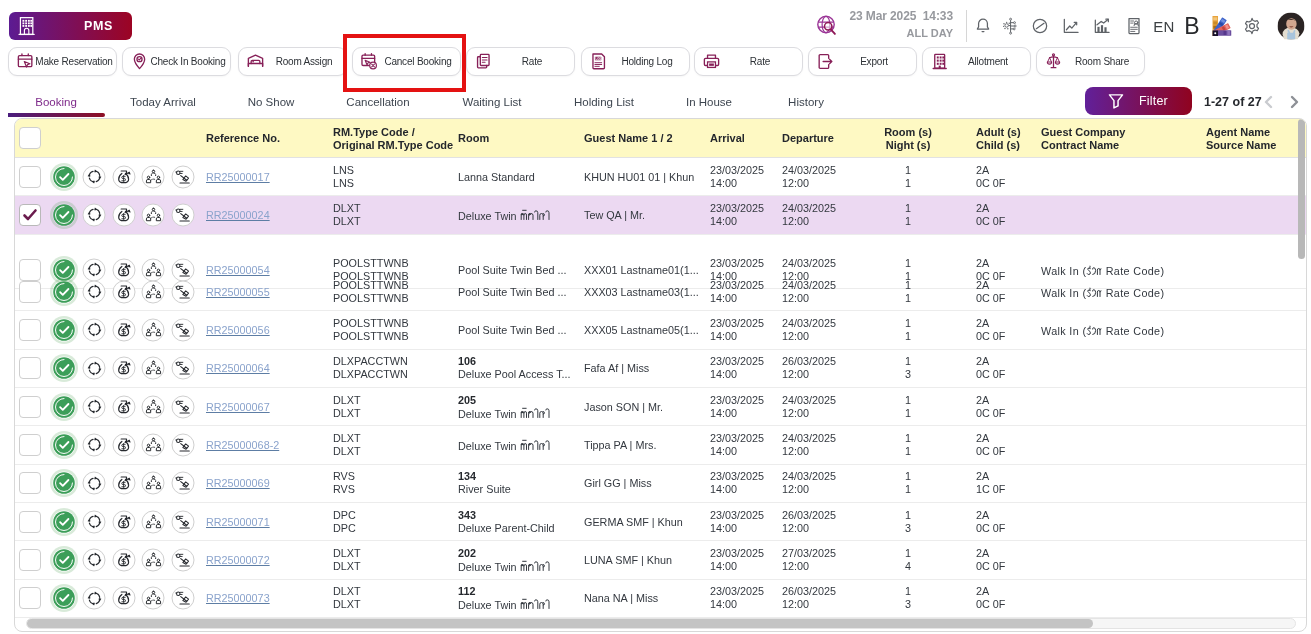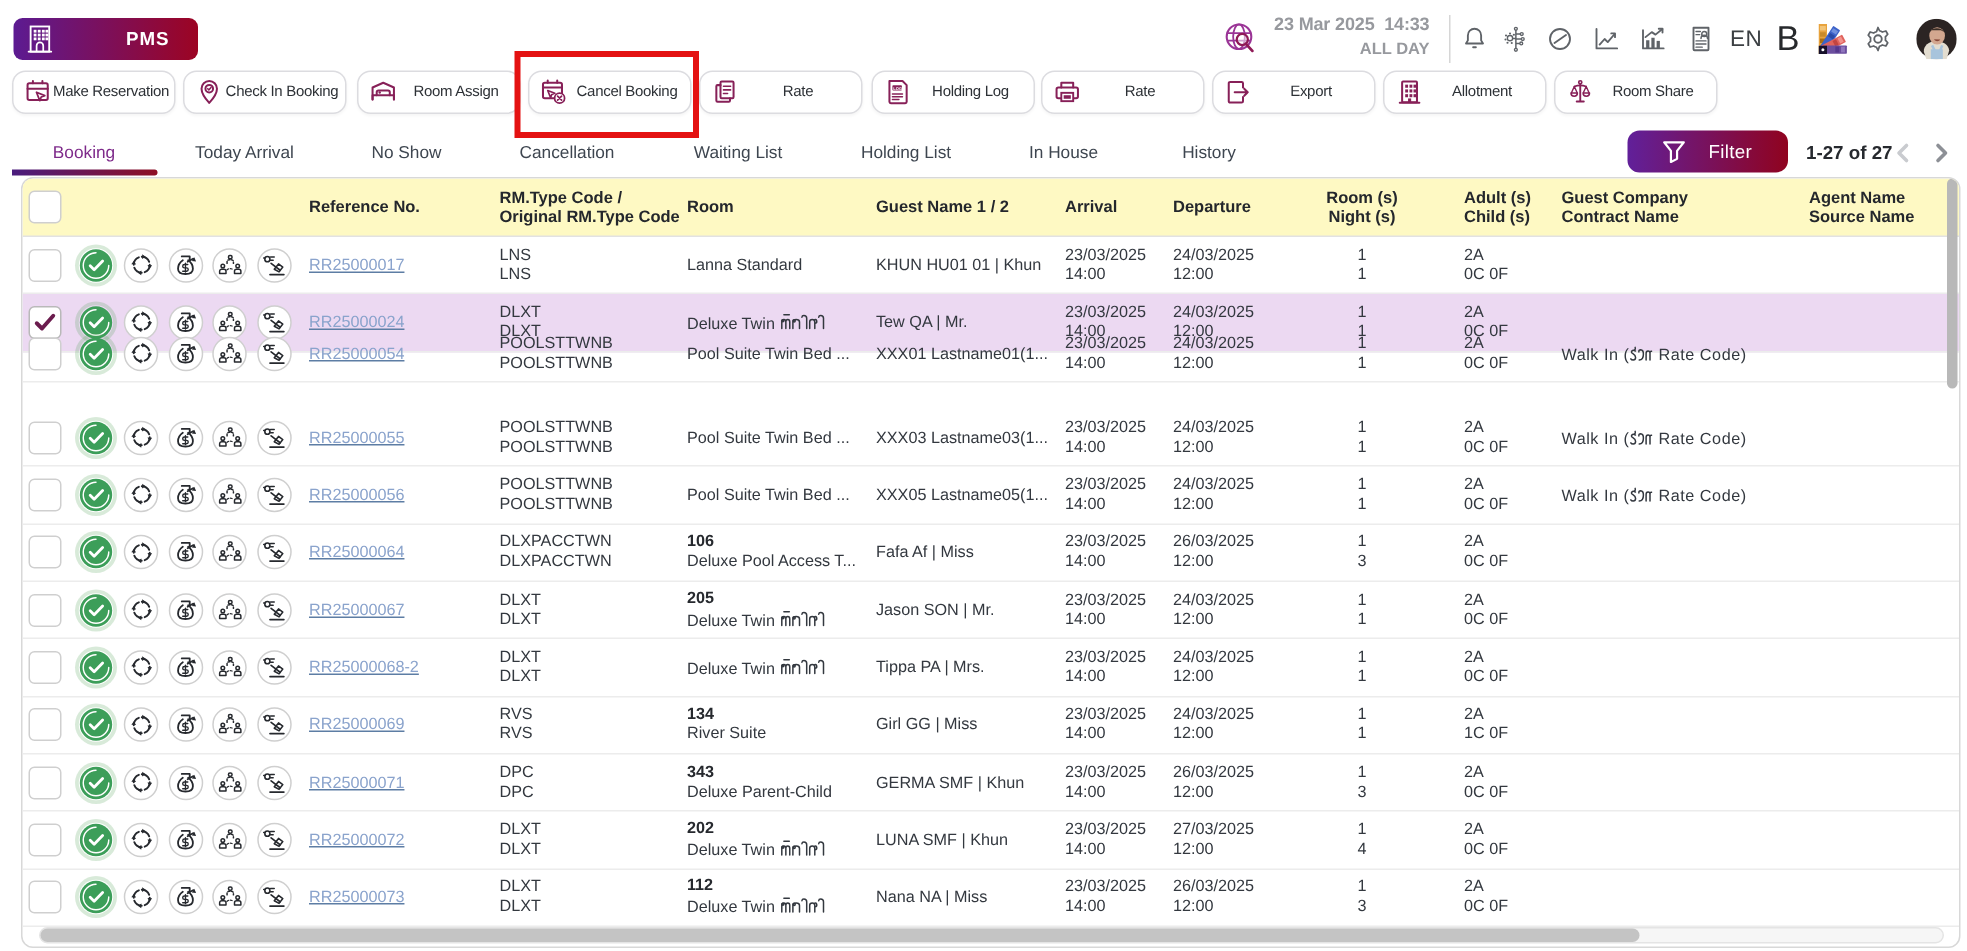--- a/index.html
+++ b/index.html
@@ -514,21 +514,21 @@
         </div>
         <div class="c two ctr" style="left:853px;width:80px">
           <div>1</div>
           <div>1</div>
         </div>
         <div class="c two" style="left:961px;width:70px">
           <div>2A</div>
           <div>0C 0F</div>
         </div>
       </div>
-      <div class="row" style="top:98px;height:38.3px">
+      <div class="row" style="top:132px;height:38.3px">
         <span class="cb"></span>
         <span class="cir g">
           <svg width="23" height="23" viewBox="0 0 26 26">
             <circle cx="13" cy="13" r="12.2" fill="#3c9e59"></circle>
             <path d="M13 3.4 a9.6 9.6 0 1 0 9.6 9.6" stroke="#fff" stroke-width="1.1" fill="none" stroke-linecap="round"></path>
             <path d="M8.6 13.2 l3 3 L18 9.6" stroke="#fff" stroke-width="2.1" fill="none" stroke-linecap="round" stroke-linejoin="round"></path>
           </svg>
         </span>
         <span class="cir" style="left:79px">
           <svg width="16" height="16" viewBox="0 0 24 24">

